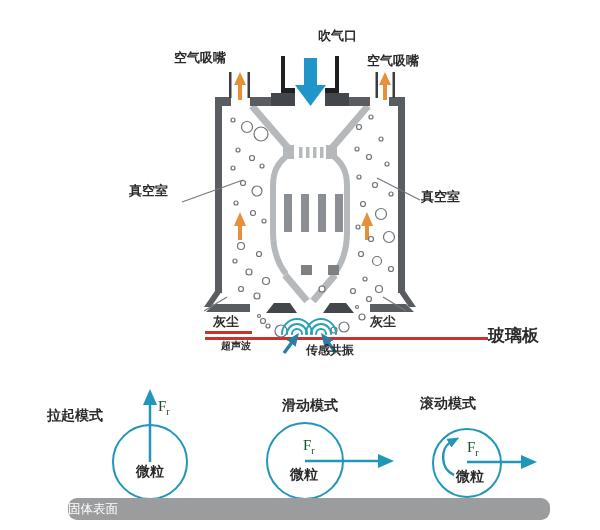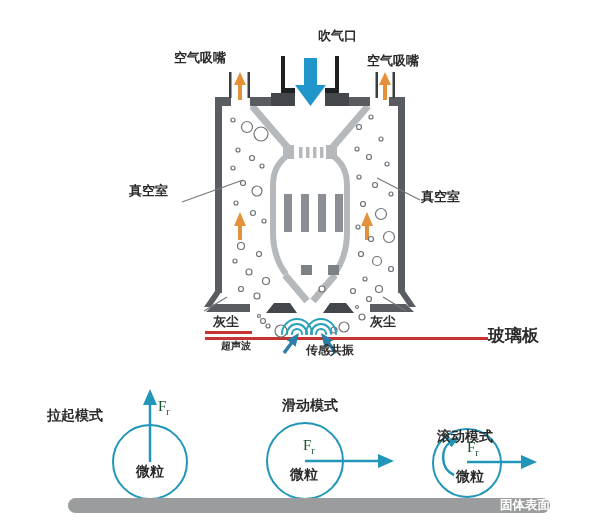--- a/index.html
+++ b/index.html
@@ -8,23 +8,23 @@
   #gfx{position:absolute;left:0;top:0;z-index:1;}
   .lbl{position:absolute;z-index:2;color:#2a2a2a;font-weight:bold;font-size:13px;white-space:nowrap;line-height:1.1;}
   .title{color:#2478ad;font-size:17px;font-weight:bold;}
   .big{font-size:10px;}
   .sm{font-size:17px;}
   .md{font-size:12px;}
   .mode-title{font-size:14px;}
   .particle{font-size:14px;}
   .fr{font-weight:500;font-size:15px;color:#14532d;font-family:Liberation Serif, serif;}
   .fr sub{font-size:10px;}
-  #surface-bar{position:absolute;z-index:2;left:68px;top:498px;width:482px;height:15px;
-    background:#9a9c9e;border-radius:9px;display:flex;align-items:center;justify-content:flex-end;
-    color:#ffffff;font-size:12.5px;font-weight:bold;}
+  #surface-bar{position:absolute;z-index:2;left:68px;top:498px;width:482px;height:22px;
+    background:#9a9c9e;border-radius:9px;display:flex;align-items:center;justify-content:flex-start;
+    color:#ffffff;font-size:12.5px;font-weight:normal;}
 </style>
 </head>
 <body>
 
 <div id="stage">
 
   <svg id="gfx" width="600" height="530" viewBox="0 0 600 530">
     <defs>
       <marker id="aTeal" markerUnits="userSpaceOnUse" markerWidth="16" markerHeight="14" refX="3" refY="7" orient="auto">
         <path d="M0,0 L16,7 L0,14 Z" fill="#2196b9"></path>
@@ -203,21 +203,21 @@
   <div class="lbl" style="left:129px;top:184px;">真空室</div>
   <div class="lbl" style="left:421px;top:190px;">真空室</div>
   <div class="lbl" style="left:213px;top:315px;">灰尘</div>
   <div class="lbl" style="left:370px;top:315px;">灰尘</div>
   <div class="lbl sm" style="left:488px;top:326px;">玻璃板</div>
   <div class="lbl big" style="left:221px;top:340px;">超声波</div>
   <div class="lbl md" style="left:306px;top:344px;">传感共振</div>
 
   <div class="lbl mode-title" style="left:47px;top:408px;">拉起模式</div>
   <div class="lbl mode-title" style="left:282px;top:398px;">滑动模式</div>
-  <div class="lbl mode-title" style="left:437px;top:396px;margin-top:33px;">滚动模式</div>
+  <div class="lbl mode-title" style="left:420px;top:396px;">滚动模式</div>
 
   <div class="lbl fr" style="left:158px;top:398px;"><span>F</span><sub>r</sub></div>
   <div class="lbl fr" style="left:303px;top:437px;"><span>F</span><sub>r</sub></div>
   <div class="lbl fr" style="left:467px;top:439px;"><span>F</span><sub>r</sub></div>
 
   <div class="lbl particle" style="left:136px;top:464px;">微粒</div>
   <div class="lbl particle" style="left:290px;top:467px;">微粒</div>
   <div class="lbl particle" style="left:456px;top:469px;">微粒</div>
 
   <div id="surface-bar">

